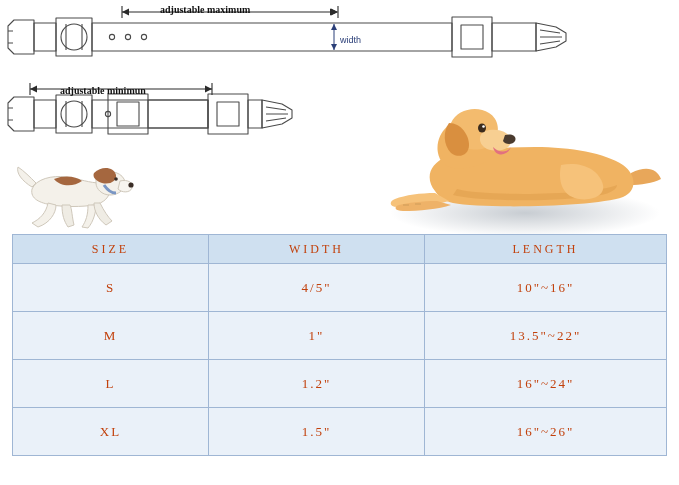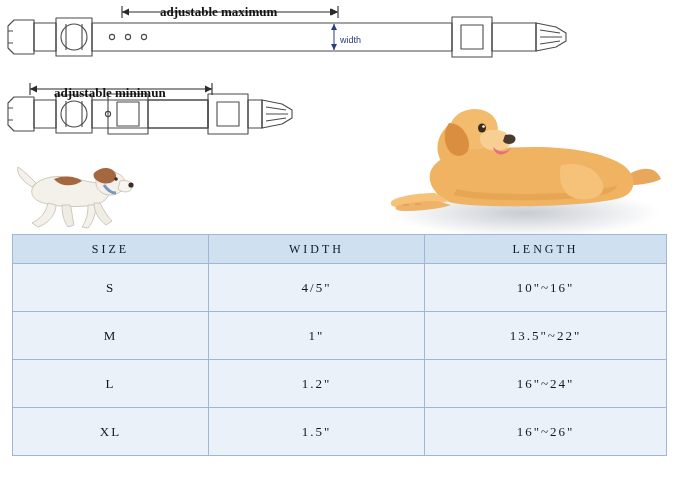--- a/index.html
+++ b/index.html
@@ -29,26 +29,26 @@
     height: 230px;
   }
   .diagram svg {
     display: block;
   }
 
   .dim-label {
     position: absolute;
     font-family: "Liberation Serif", serif;
     font-weight: bold;
-    font-size: 13px;
+    font-size: 10px;
     color: #111111;
     white-space: nowrap;
   }
   #label-max { left: 160px; top: 4px; }
-  #label-min { left: 54px; top: 85px; }
+  #label-min { left: 60px; top: 85px; }
   #label-width {
     font-family: "Liberation Sans", sans-serif;
     font-weight: normal;
     font-size: 9px;
     color: #2b3f78;
     left: 340px;
     top: 35px;
   }
 
   
@@ -61,21 +61,21 @@
     table-layout: fixed;
   }
   .size-table td {
     border: 1px solid #9fb6d4;
     height: 45px;
     text-align: center;
     vertical-align: middle;
     font-family: "Liberation Serif", serif;
     font-size: 13px;
     letter-spacing: 2px;
-    color: #0f172a;
+    color: #c2410c;
     background: #eaf1f9;
     margin-left: 14px;
   }
   .size-table tr.header td {
     background: #cfe0f0;
     height: 26px;
     font-size: 12px;
     letter-spacing: 3px;
   }
   .col-size { width: 196px; }

